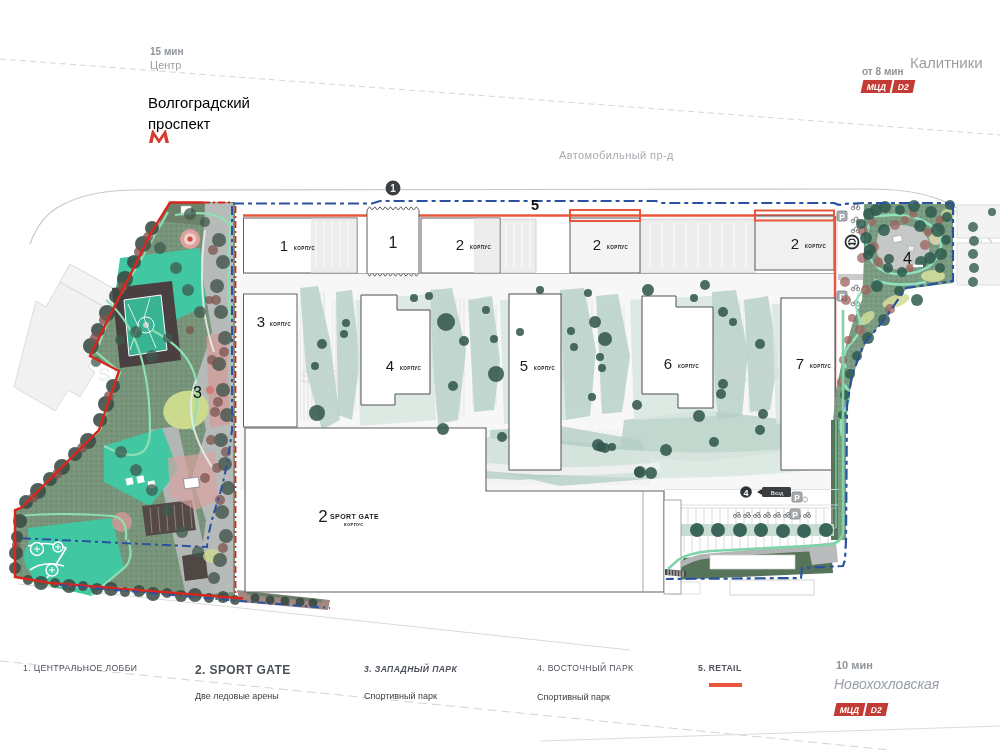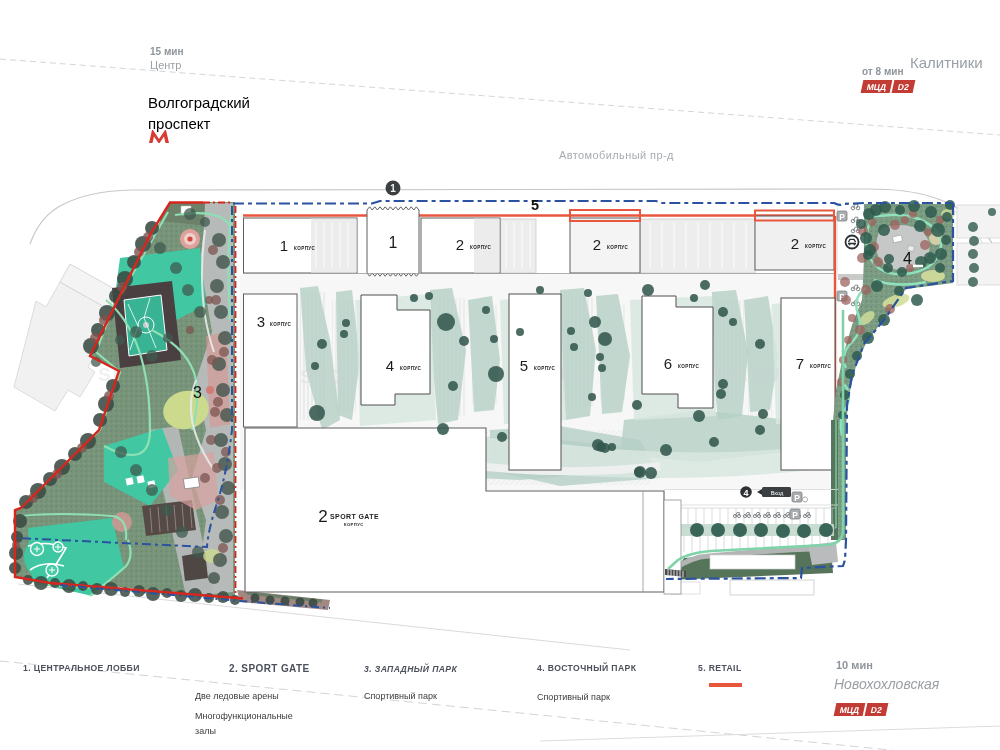--- a/index.html
+++ b/index.html
@@ -666,32 +666,31 @@
 <div class="t" style="left:862px;top:38px;font-size:10px;color:#8f959b;font-weight:bold;margin-top:28px;">от 8 мин</div>
 
 <div class="t" style="left:862px;top:54px;font-size:15px;color:#9aa0a6;margin-left:48px;">Калитники</div>
 
 <div class="t" style="left:862px;top:75px;">
   <span style="display:inline-block;background:#c23b35;color:#fff;font-size:8.5px;font-weight:bold;padding:1.5px 5px;transform:skewX(-12deg);">МЦД</span><span style="display:inline-block;background:#c23b35;color:#fff;font-size:8.5px;font-weight:bold;padding:1.5px 5px;margin-left:2px;transform:skewX(-12deg);">D2</span>
 </div>
 
 <div class="t" style="left:547px;top:149px;font-size:11px;color:#a7abb0;letter-spacing:0.4px;margin-left:12px;">Автомобильный пр-д</div>
 
-<div class="t" style="left:23px;top:663px;font-size:8.6px;font-weight:bold;color:#4b505a;letter-spacing:0.4px;">1. ЦЕНТРАЛЬНОЕ ЛОББИ</div>
-
-<div class="t" style="left:195px;top:663px;font-size:10px;font-weight:bold;color:#4b505a;letter-spacing:0.4px;margin-left:34px;">2. SPORT GATE</div>
+<div class="t" style="left:23px;top:663px;font-size:8.6px;font-weight:normal;color:#4b505a;letter-spacing:0.4px;">1. ЦЕНТРАЛЬНОЕ ЛОББИ</div>
+
+<div class="t" style="left:195px;top:663px;font-size:12px;font-weight:bold;color:#4b505a;letter-spacing:0.4px;">2. SPORT GATE</div>
 
 <div class="t" style="left:195px;top:691px;font-size:9px;color:#3c3c3c;">Две ледовые арены</div>
-<div class="t" style="left:195px;top:709px;font-size:9px;color:#3c3c3c;width:110px;line-height:15px;">Многофункциональные залы</div>
 
 <div class="t" style="left:364px;top:664px;font-size:8.6px;font-weight:bold;color:#4b505a;letter-spacing:0.4px;font-style:italic;">3. ЗАПАДНЫЙ ПАРК</div>
 
 <div class="t" style="left:364px;top:691px;font-size:9px;color:#3c3c3c;">Спортивный парк</div>
 
-<div class="t" style="left:537px;top:663px;font-size:8.6px;font-weight:bold;color:#4b505a;letter-spacing:0.4px;">4. ВОСТОЧНЫЙ ПАРК</div>
+<div class="t" style="left:537px;top:663px;font-size:8.6px;font-weight:normal;color:#4b505a;letter-spacing:0.4px;">4. ВОСТОЧНЫЙ ПАРК</div>
 
 <div class="t" style="left:537px;top:692px;font-size:9px;color:#3c3c3c;">Спортивный парк</div>
 
 <div class="t" style="left:698px;top:663px;font-size:8.6px;font-weight:bold;color:#4b505a;letter-spacing:0.4px;">5. RETAIL</div>
 
 <div class="t" style="left:709px;top:683px;width:33px;height:3.5px;background:#e8563e;"></div>
 
 <div class="t" style="left:836px;top:659px;font-size:11px;color:#8f959b;font-weight:bold;">10 мин</div>
 
 <div class="t" style="left:834px;top:676px;font-size:14px;color:#9aa0a6;font-style:italic;">Новохохловская</div>

